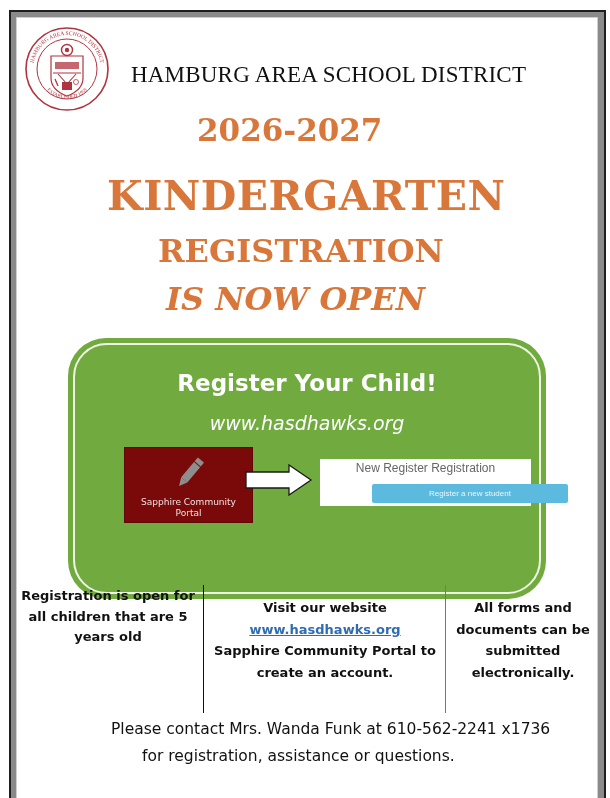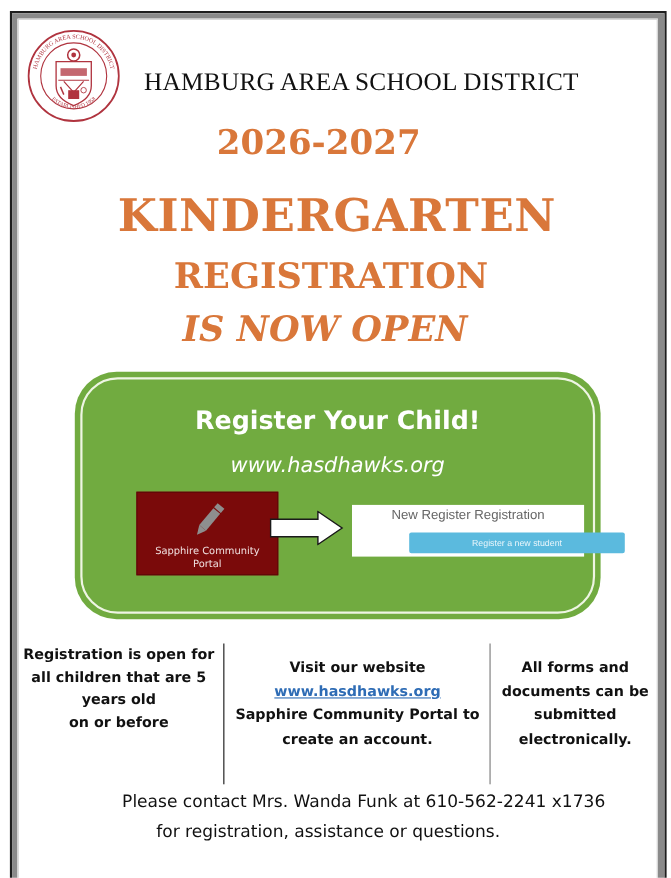--- a/index.html
+++ b/index.html
@@ -43,21 +43,21 @@
       position: absolute; font-family: "DejaVu Serif", serif; font-weight: bold;
       color: #d9773a; white-space: nowrap; text-align: right;
     }
     .year { left: 197px; top: 112px; font-size: 31px; }
     .kg { left: 107px; top: 172px; font-size: 41px; letter-spacing: 0.5px; }
     .reg { left: 158px; top: 232px; font-size: 32px; }
     .open { left: 166px; top: 280px; font-size: 32px; font-style: italic; }
 
     
     .green {
-      position: absolute; left: 68px; top: 338px; width: 478px; height: 225px;
+      position: absolute; left: 68px; top: 338px; width: 478px; height: 261px;
       background: #71ab40; border-radius: 38px;
     }
     .green-line {
       position: absolute; left: 5px; top: 5px; right: 5px; bottom: 5px;
       border: 2px solid #eef5e3; border-radius: 34px;
     }
     .green-title {
       position: absolute; left: 0; width: 100%; top: 32px;
       text-align: center; color: #fff; font-weight: bold;
       font-family: "DejaVu Sans", sans-serif; font-size: 23px;
@@ -182,21 +182,20 @@
 
   <div class="newreg">
     <div class="newreg-title">New Register Registration</div>
     <div class="newreg-btn">Register a new student</div>
   </div>
 
   <div class="col col1">
     <div>Registration is open for</div>
     <div>all children that are 5</div>
     <div>years old</div>
-    <div>on or before</div>
   </div>
   <div class="divider div1"></div>
   <div class="col col2">
     <div>Visit our website</div>
     <div><a>www.hasdhawks.org</a></div>
     <div>Sapphire Community Portal to</div>
     <div>create an account.</div>
   </div>
   <div class="divider div2"></div>
   <div class="col col3">

